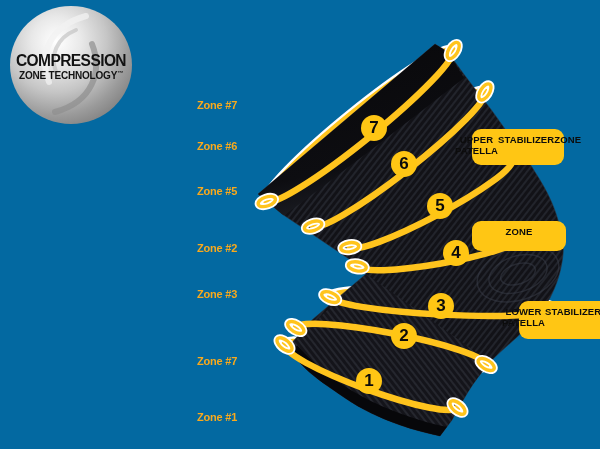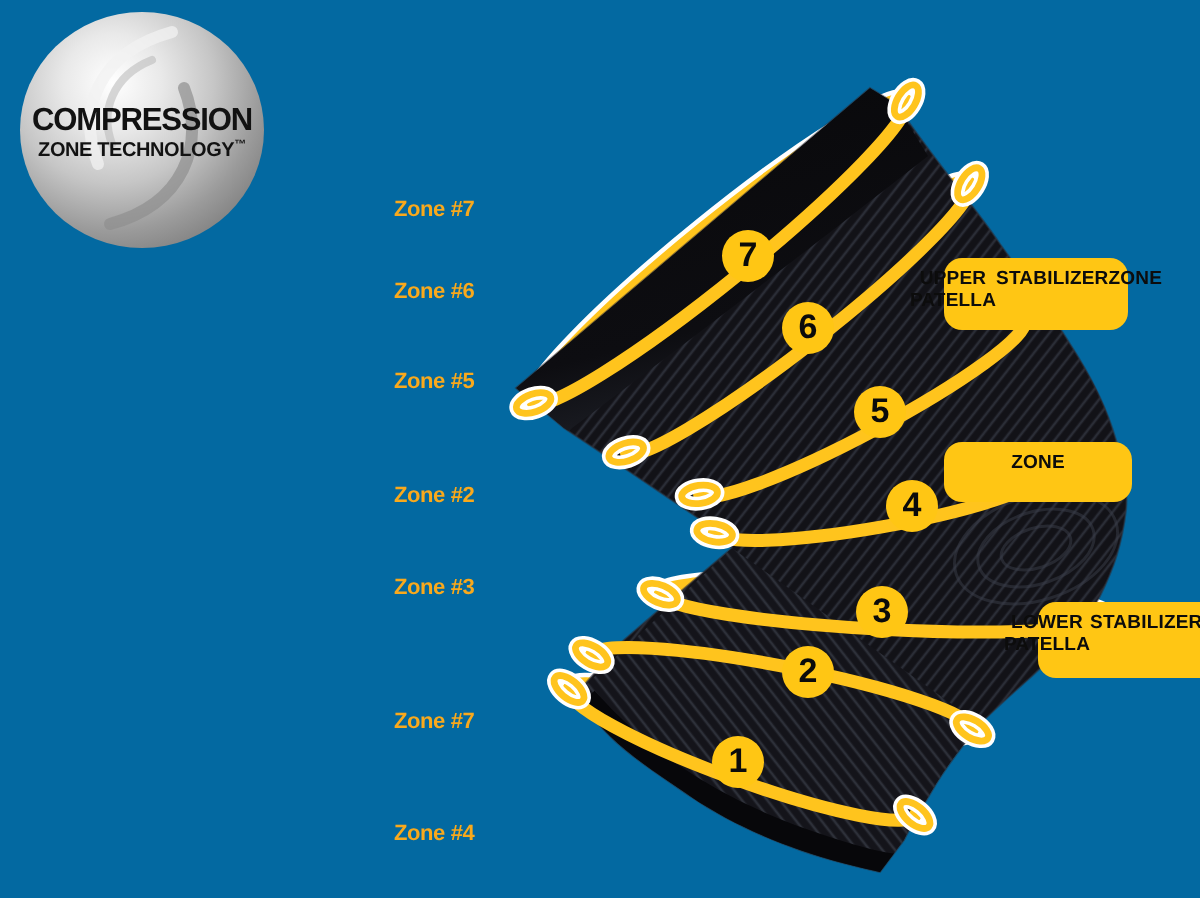--- a/index.html
+++ b/index.html
@@ -196,21 +196,21 @@
     <div class="logo-title">COMPRESSION</div>
     <div class="logo-sub"><span>ZONE TECHNOLOGY</span><span class="tm">™</span></div>
   </div>
 
   <div class="zone-label" style="top:99px">Zone #7</div>
   <div class="zone-label" style="top:140px">Zone #6</div>
   <div class="zone-label" style="top:185px">Zone #5</div>
   <div class="zone-label" style="top:242px">Zone #2</div>
   <div class="zone-label" style="top:288px">Zone #3</div>
   <div class="zone-label" style="top:355px">Zone #7</div>
-  <div class="zone-label" style="top:411px">Zone #4</div>
+  <div class="zone-label" style="top:411px">Zone #1</div>
 
   <div class="badge" style="left:361px;top:115px">7</div>
   <div class="badge" style="left:391px;top:151px">6</div>
   <div class="badge" style="left:427px;top:193px">5</div>
   <div class="badge" style="left:443px;top:240px">4</div>
   <div class="badge" style="left:428px;top:293px">3</div>
   <div class="badge" style="left:391px;top:323px">2</div>
   <div class="badge" style="left:356px;top:368px">1</div>
 
   <div class="callout callout-upper">

